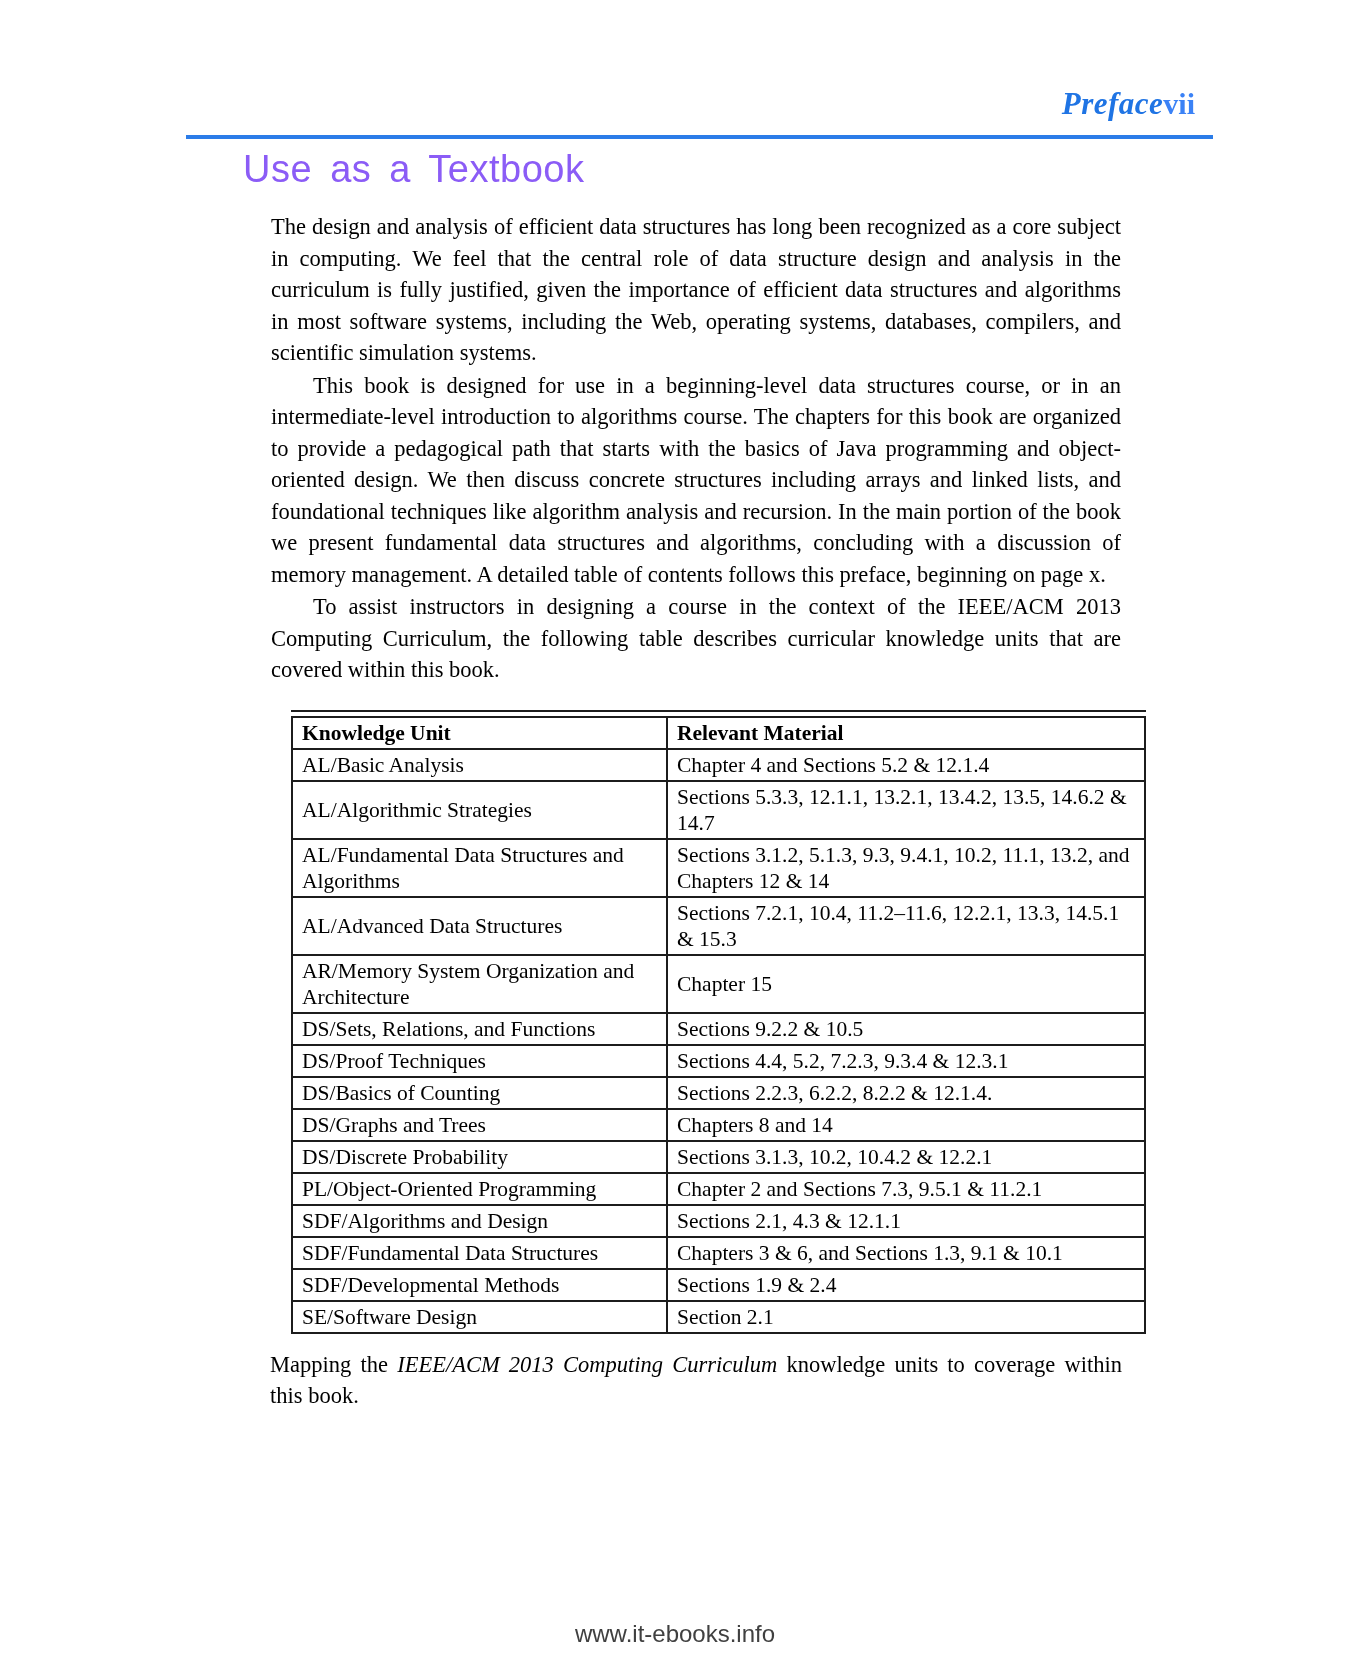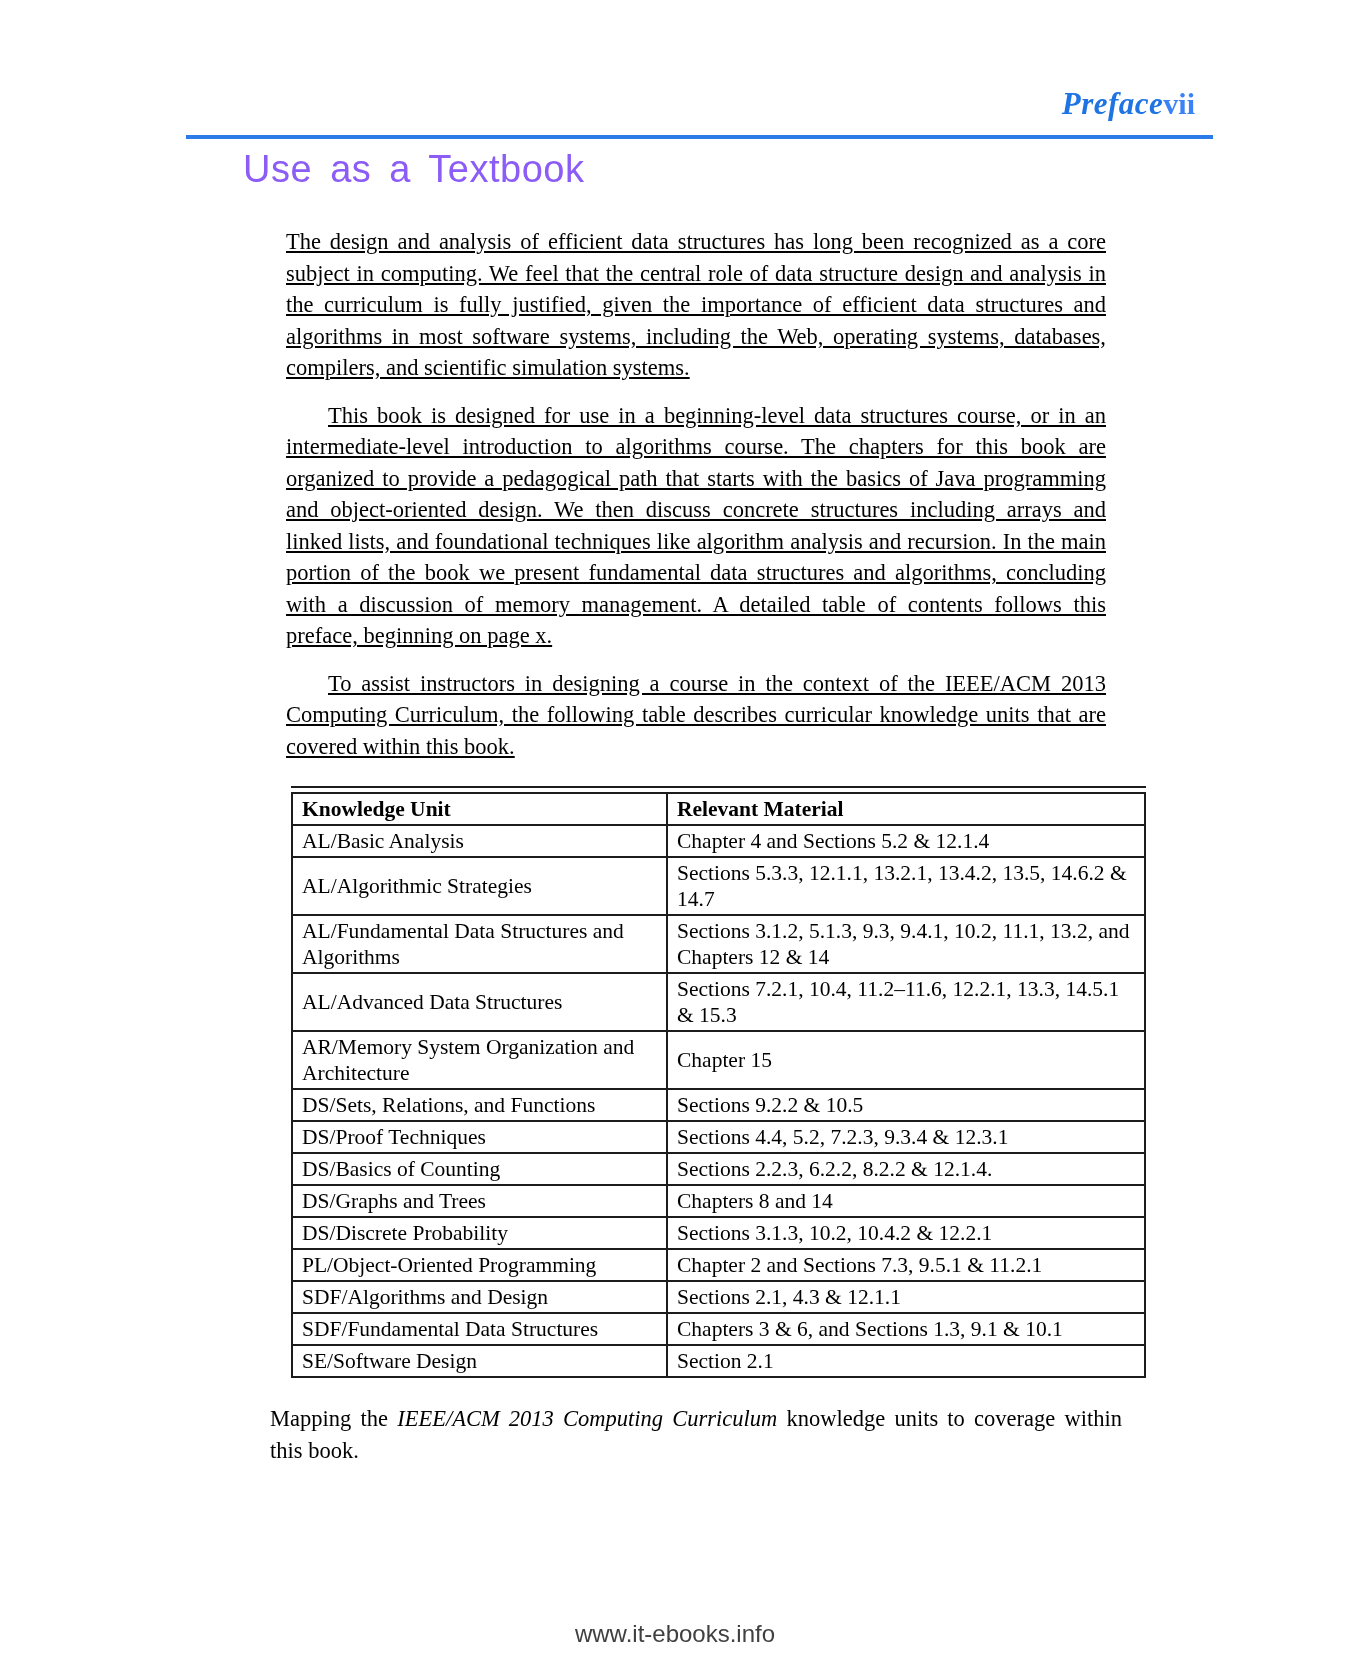--- a/index.html
+++ b/index.html
@@ -54,21 +54,21 @@
   }
   .content {
     position: absolute;
     top: 210px;
     left: 270px;
     width: 852px;
     font-size: 22.5px;
     line-height: 31.5px;
     text-align: justify;
   }
-  .content p { margin: 16px; text-decoration: underline; }
+  .content p { margin: 1px; }
   .content p.indent { text-indent: 42px; }
   .table-wrap {
     margin-top: 24px;
     margin-left: 21px;
     width: 855px;
     border-top: 2px solid #1c1c1c;
     padding-top: 4px;
     box-sizing: border-box;
   }
   table.ku-table {
@@ -80,21 +80,21 @@
   }
   table.ku-table th, table.ku-table td {
     border: 2px solid #1c1c1c;
     padding: 2px 9px;
     vertical-align: middle;
     font-weight: normal;
   }
   table.ku-table th { font-weight: bold; }
   table.ku-table col.c1 { width: 375px; }
   .caption {
-    margin-top: 25px;
+    margin-top: 15px;
     width: 852px;
     text-align: justify;
   }
   .caption .it { font-style: italic; }
   .footer {
     position: absolute;
     bottom: 16px;
     left: 0;
     width: 1350px;
     text-align: center;
@@ -182,20 +182,24 @@
         </tr>
         <tr>
           <td>SDF/Algorithms and Design</td>
           <td>Sections 2.1, 4.3 &amp; 12.1.1</td>
         </tr>
         <tr>
           <td>SDF/Fundamental Data Structures</td>
           <td>Chapters 3 &amp; 6, and Sections 1.3, 9.1 &amp; 10.1</td>
         </tr>
         <tr>
+          <td>SDF/Developmental Methods</td>
+          <td>Sections 1.9 &amp; 2.4</td>
+        </tr>
+        <tr>
           <td>SE/Software Design</td>
           <td>Section 2.1</td>
         </tr>
       </tbody>
         </table>
     </div>
 
     <div class="caption">
       <span>Mapping the </span><span class="it">IEEE/ACM 2013 Computing Curriculum</span><span> knowledge units to coverage within this book.</span>
     </div>

